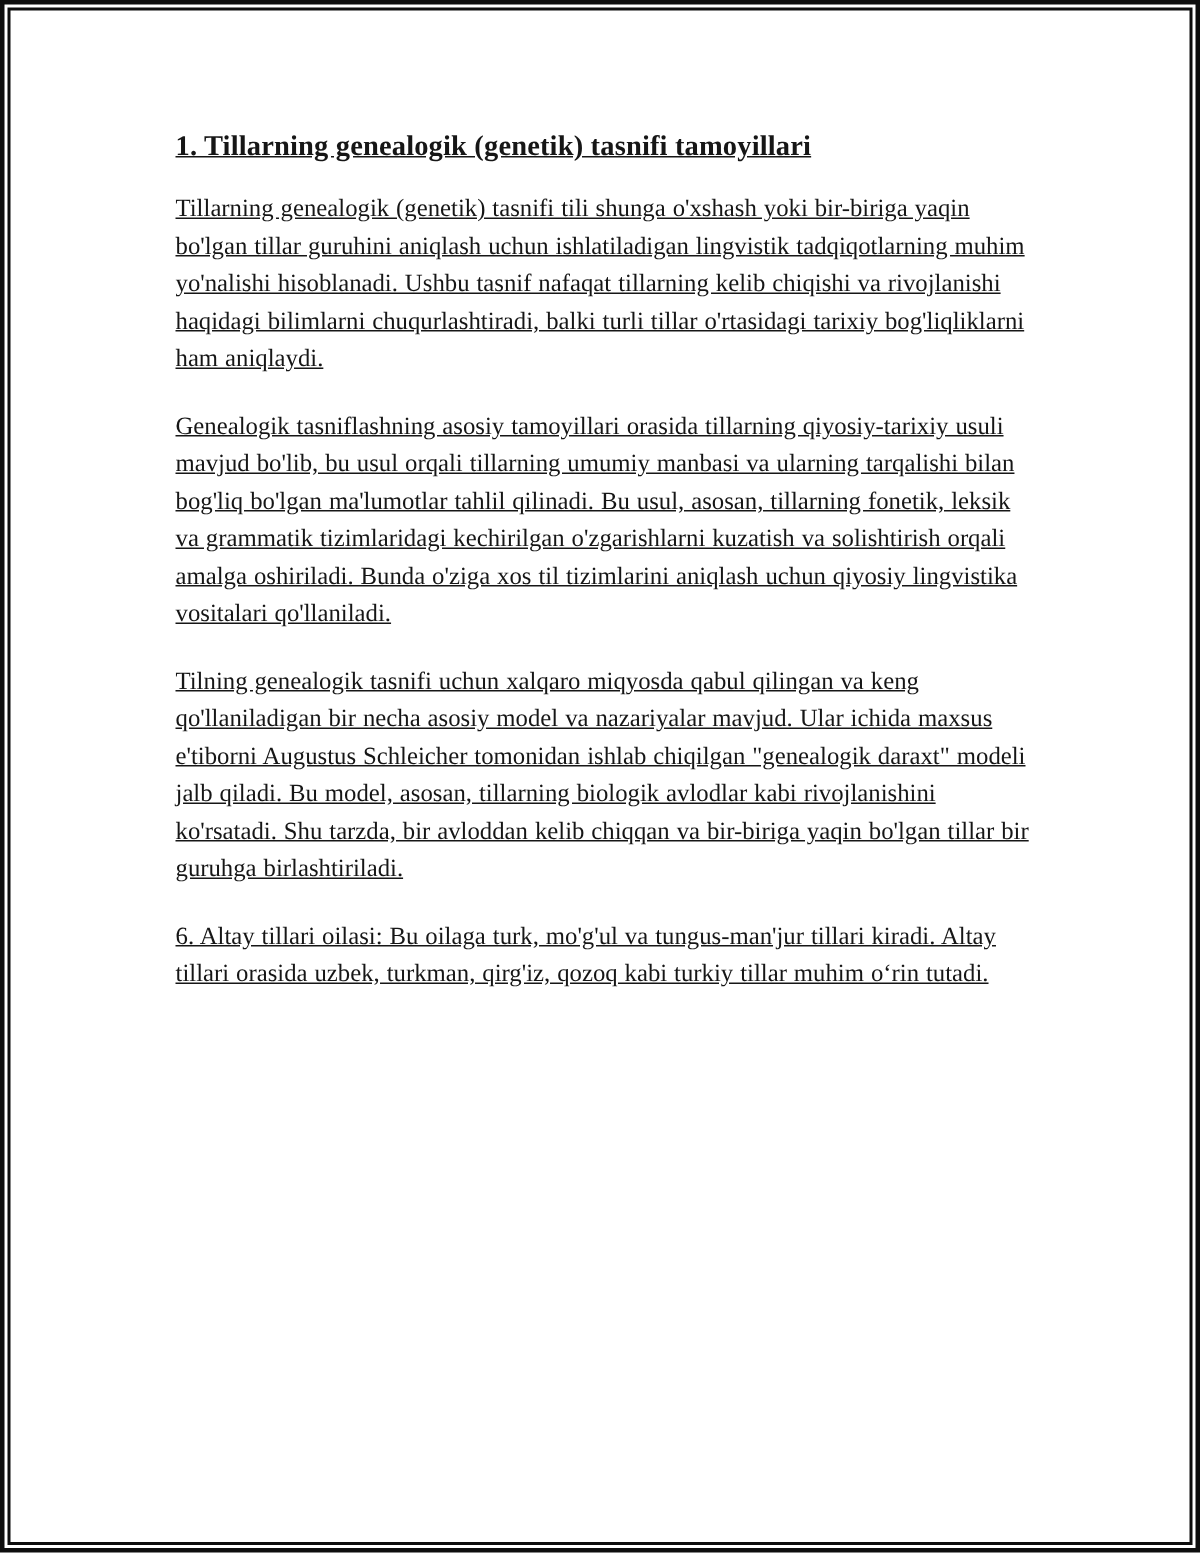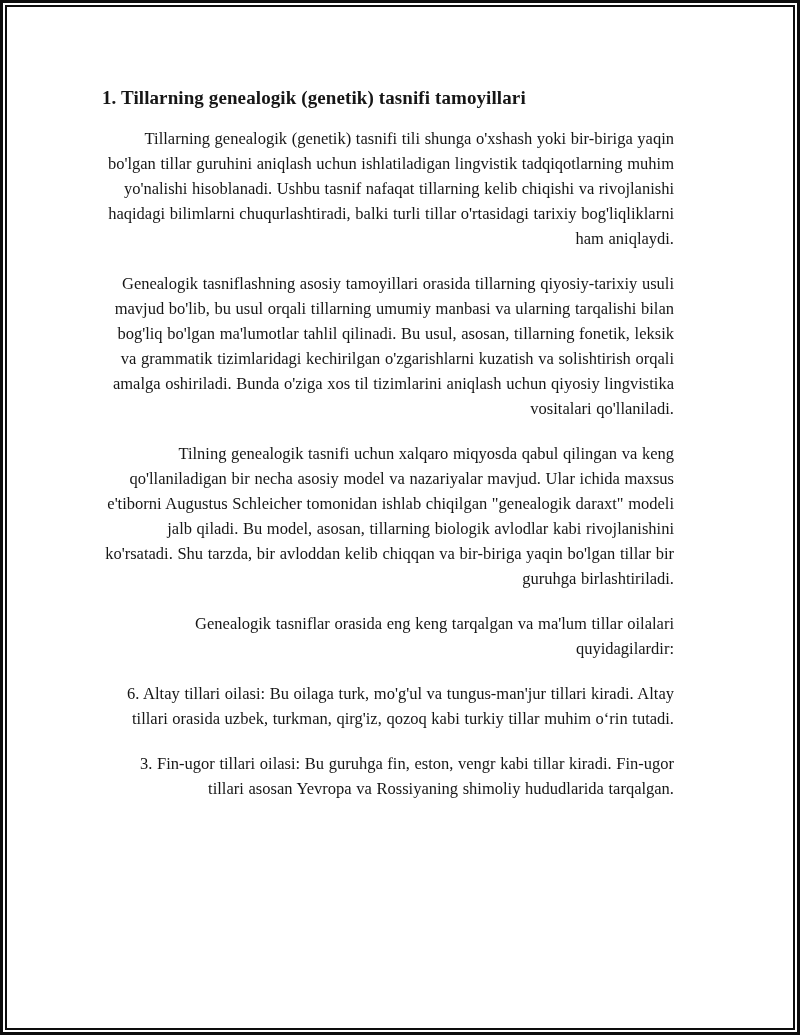--- a/index.html
+++ b/index.html
@@ -24,53 +24,52 @@
   }
   .frame-inner {
     position: absolute;
     inset: 5px;
     border: 2px solid #0d0d0d;
     pointer-events: none;
     box-sizing: border-box;
   }
   .doc {
     position: absolute;
-    left: 102px;
+    left: 117px;
     top: 84px;
     width: 572px;
+    text-decoration: underline;
   }
   .doc-title {
     font-size: 19px;
     line-height: 28px;
     font-weight: bold;
     margin: 0 0 14px 0;
     letter-spacing: 0.1px;
   }
   .para {
     font-size: 16.5px;
     line-height: 25px;
     margin: 0 0 20px 0;
-    text-align: right;
+    text-align: left;
     word-spacing: 0.5px;
   }
 </style>
 </head>
 <body>
 
 <div class="frame-outer"></div>
 <div class="frame-inner"></div>
 
 <div class="doc">
   <h1 class="doc-title">1. Tillarning genealogik (genetik) tasnifi tamoyillari</h1>
 
   <p class="para">Tillarning genealogik (genetik) tasnifi tili shunga o'xshash yoki bir-biriga yaqin bo'lgan tillar guruhini aniqlash uchun ishlatiladigan lingvistik tadqiqotlarning muhim yo'nalishi hisoblanadi. Ushbu tasnif nafaqat tillarning kelib chiqishi va rivojlanishi haqidagi bilimlarni chuqurlashtiradi, balki turli tillar o'rtasidagi tarixiy bog'liqliklarni ham aniqlaydi.</p>
 
   <p class="para">Genealogik tasniflashning asosiy tamoyillari orasida tillarning qiyosiy-tarixiy usuli mavjud bo'lib, bu usul orqali tillarning umumiy manbasi va ularning tarqalishi bilan bog'liq bo'lgan ma'lumotlar tahlil qilinadi. Bu usul, asosan, tillarning fonetik, leksik va grammatik tizimlaridagi kechirilgan o'zgarishlarni kuzatish va solishtirish orqali amalga oshiriladi. Bunda o'ziga xos til tizimlarini aniqlash uchun qiyosiy lingvistika vositalari qo'llaniladi.</p>
 
   <p class="para">Tilning genealogik tasnifi uchun xalqaro miqyosda qabul qilingan va keng qo'llaniladigan bir necha asosiy model va nazariyalar mavjud. Ular ichida maxsus e'tiborni Augustus Schleicher tomonidan ishlab chiqilgan "genealogik daraxt" modeli jalb qiladi. Bu model, asosan, tillarning biologik avlodlar kabi rivojlanishini ko'rsatadi. Shu tarzda, bir avloddan kelib chiqqan va bir-biriga yaqin bo'lgan tillar bir guruhga birlashtiriladi.</p>
 
-  <p class="para">Genealogik tasniflar orasida eng keng tarqalgan va ma'lum tillar oilalari quyidagilardir:</p>
 
 
   <p class="para">6. Altay tillari oilasi: Bu oilaga turk, mo'g'ul va tungus-man'jur tillari kiradi. Altay tillari orasida uzbek, turkman, qirg'iz, qozoq kabi turkiy tillar muhim o‘rin tutadi.</p>
 
-  <p class="para">3. Fin-ugor tillari oilasi: Bu guruhga fin, eston, vengr kabi tillar kiradi. Fin-ugor tillari asosan Yevropa va Rossiyaning shimoliy hududlarida tarqalgan.</p>
 </div>
 
 </body></html>

